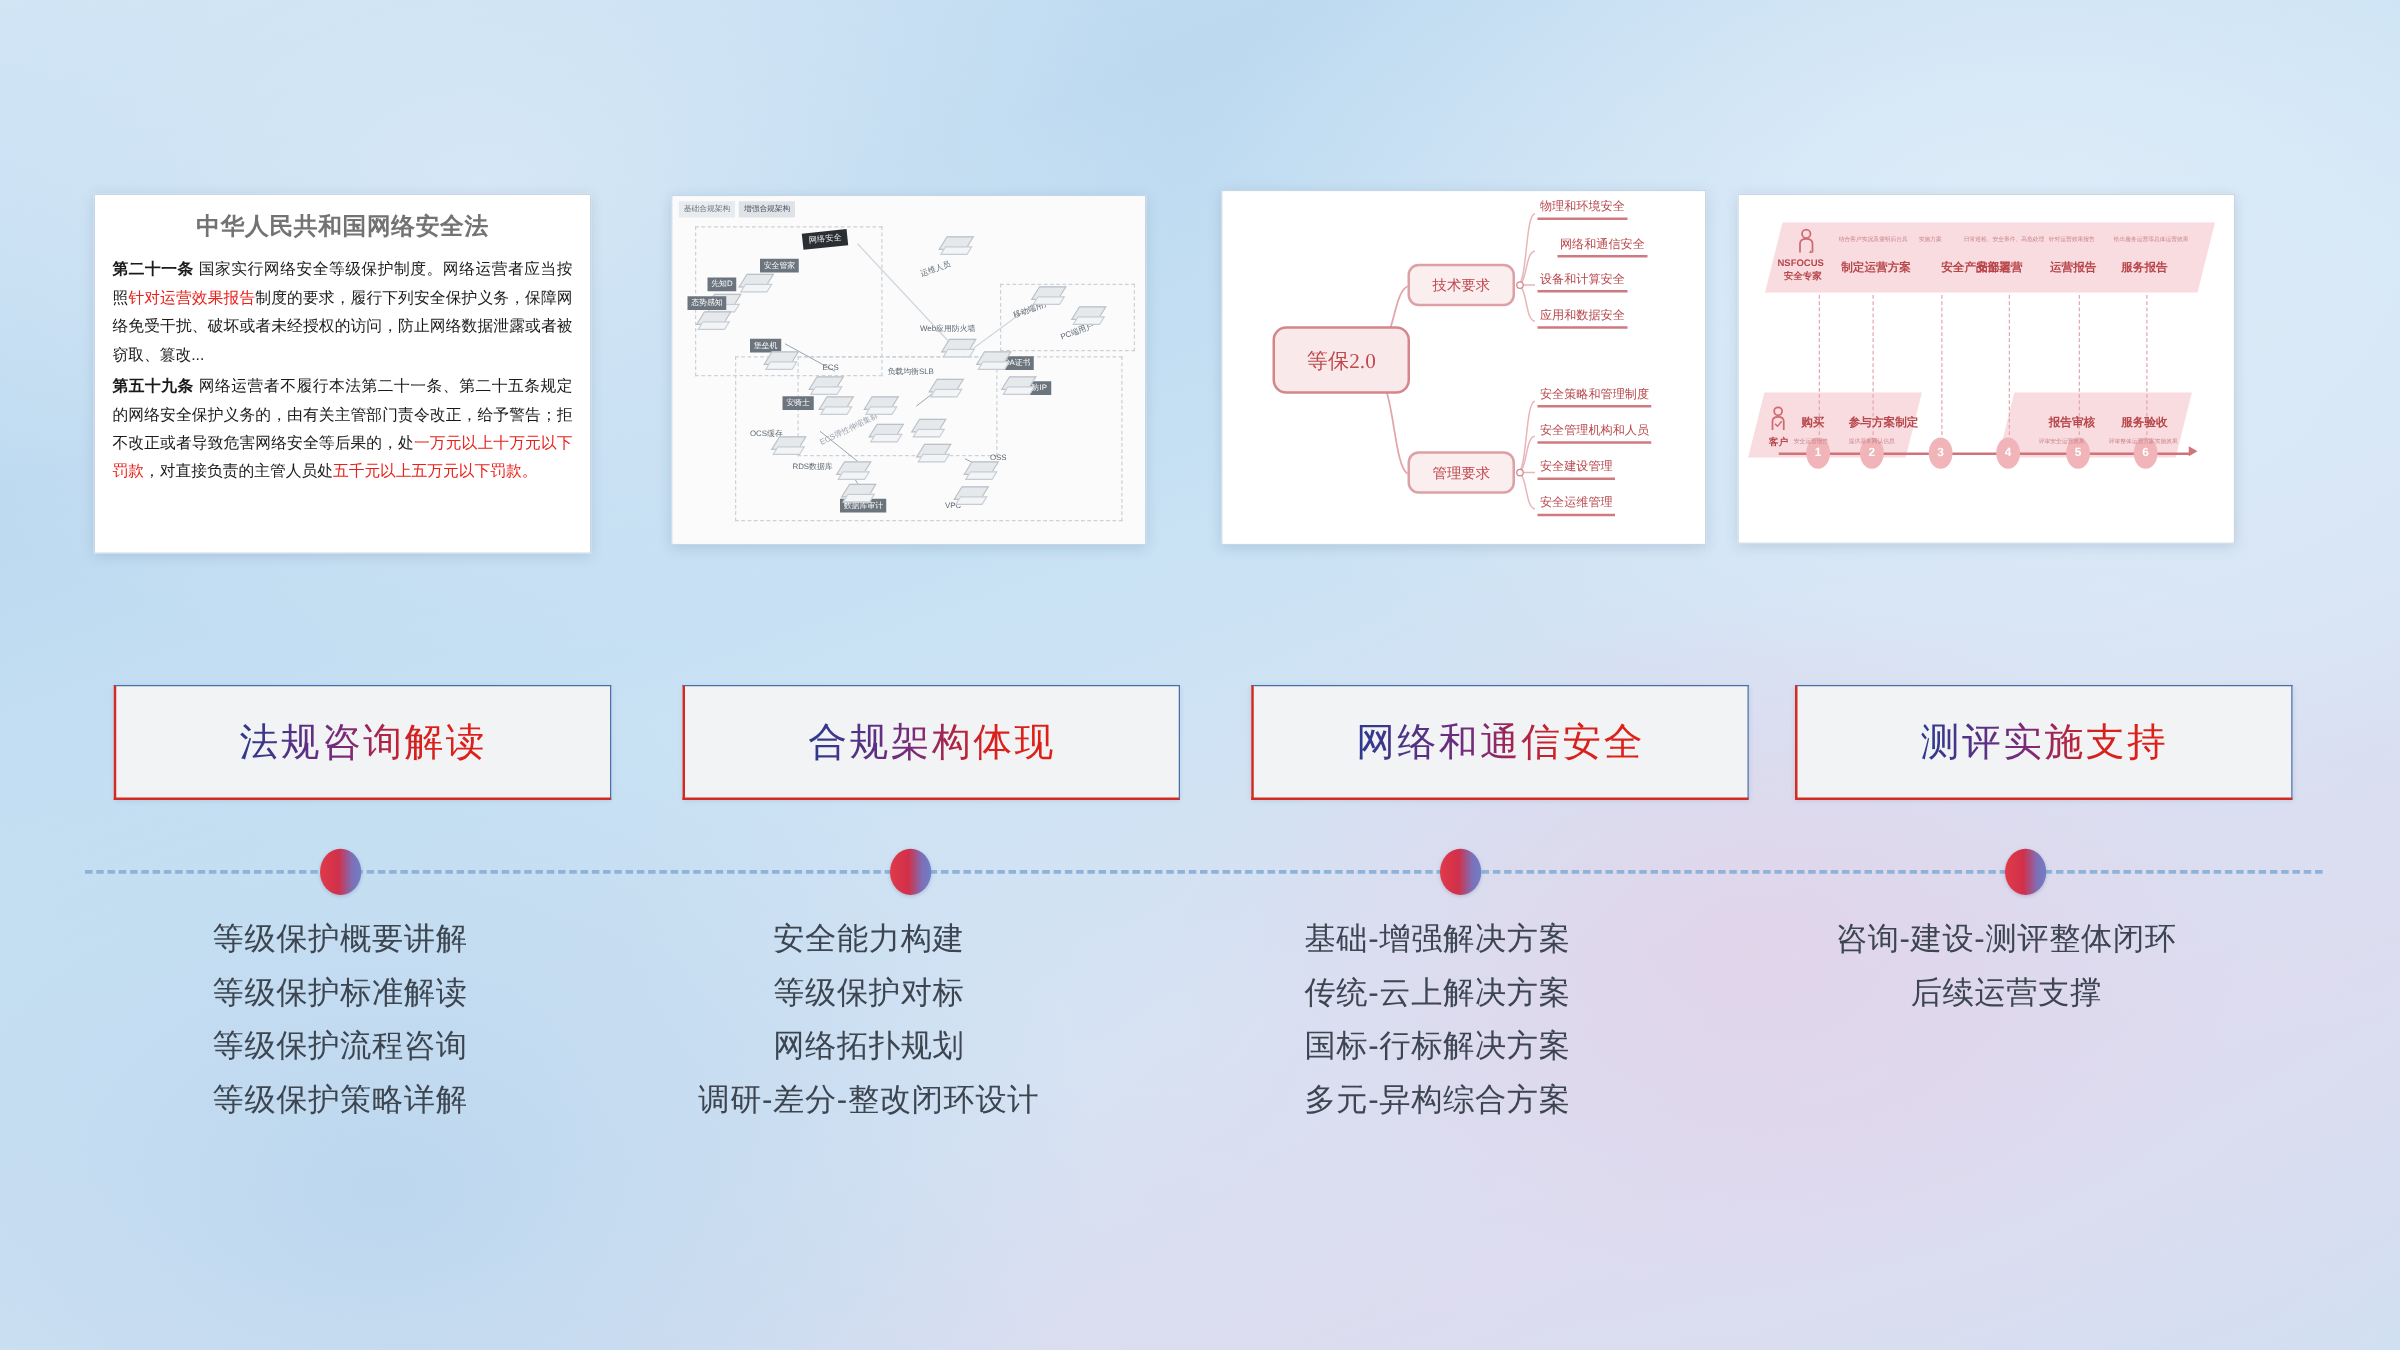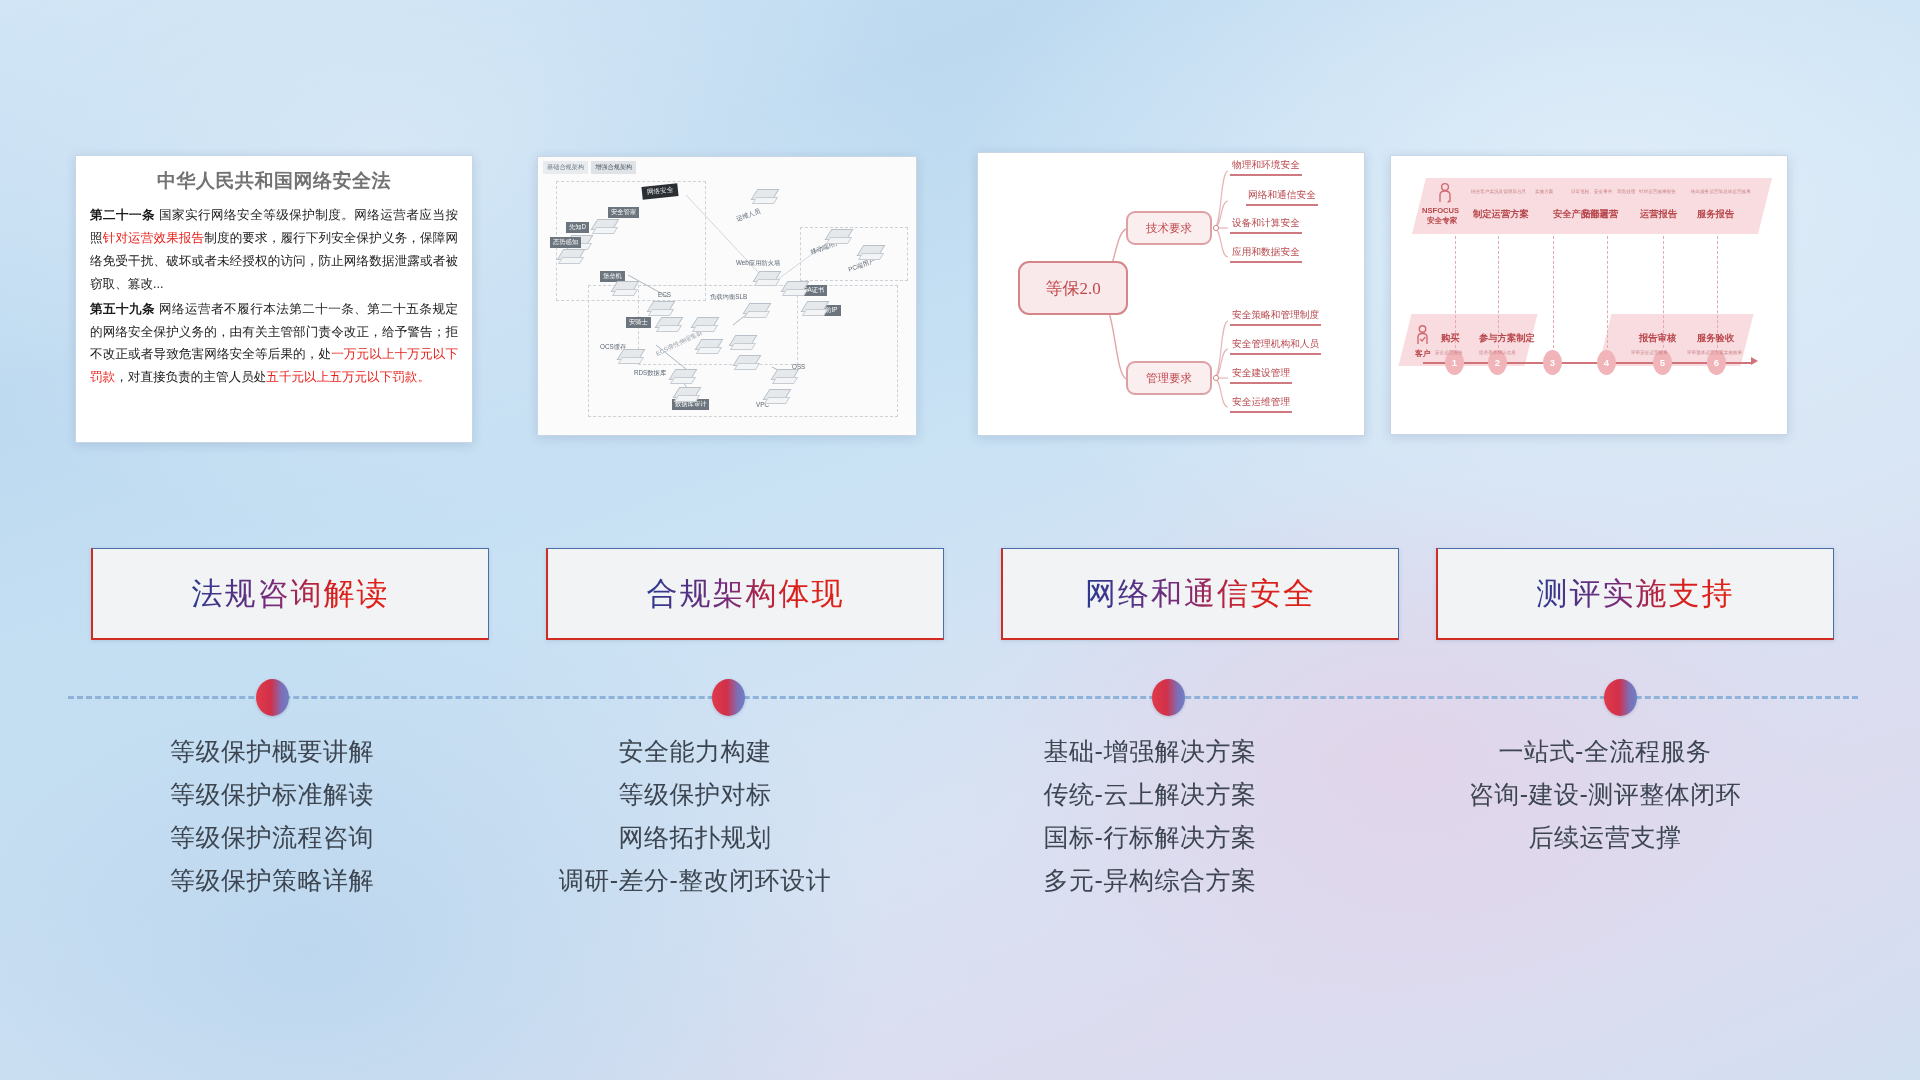--- a/index.html
+++ b/index.html
@@ -456,17 +456,16 @@
     <div>网络拓扑规划</div>
     <div>调研-差分-整改闭环设计</div>
   </div>
   <div class="col l3">
     <div>基础-增强解决方案</div>
     <div>传统-云上解决方案</div>
     <div>国标-行标解决方案</div>
     <div>多元-异构综合方案</div>
   </div>
   <div class="col l4">
-    <div>一站式-全流程服务</div>
     <div>咨询-建设-测评整体闭环</div>
     <div>后续运营支撑</div>
   </div>
 </div>
 
 </body></html>

